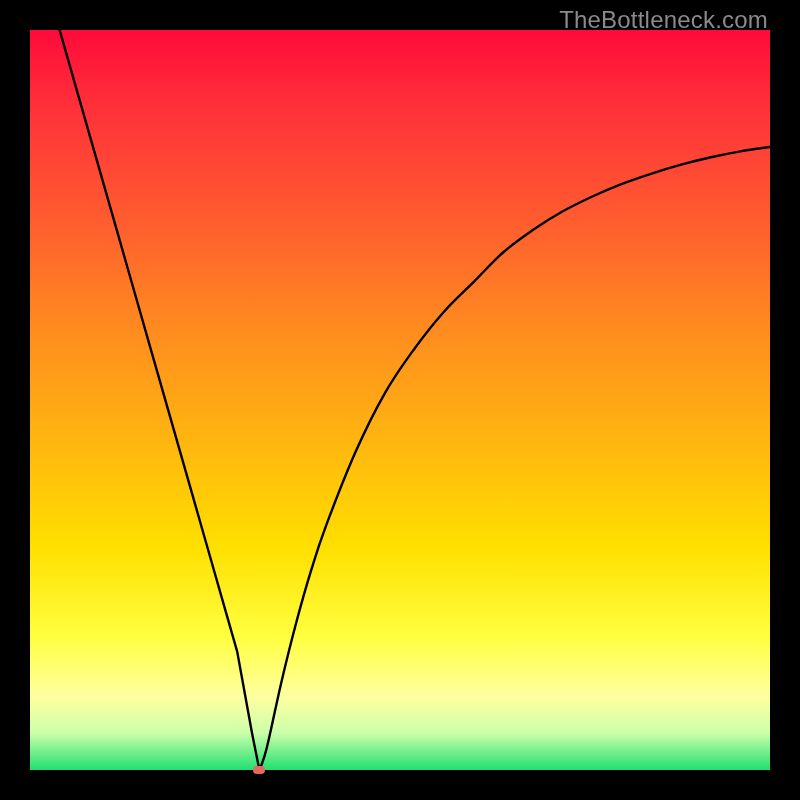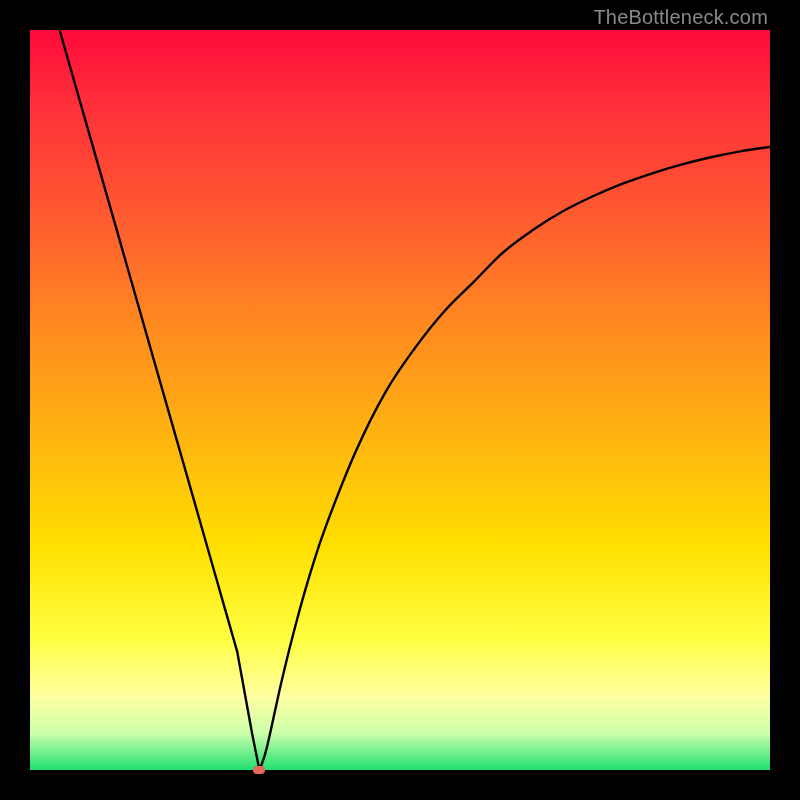--- a/index.html
+++ b/index.html
@@ -35,21 +35,21 @@
       #ffffa0 90%,
       #ccffaa 95%,
       #20e070 100%
     );
   }
   .watermark {
     position: absolute;
     top: 6px;
     right: 32px;
     color: #8a8a8a;
-    font-size: 20px;
+    font-size: 24px;
     font-weight: 500;
     letter-spacing: 0.2px;
   }
   svg.curve {
     position: absolute;
     left: 0;
     top: 0;
     width: 740px;
     height: 740px;
   }

